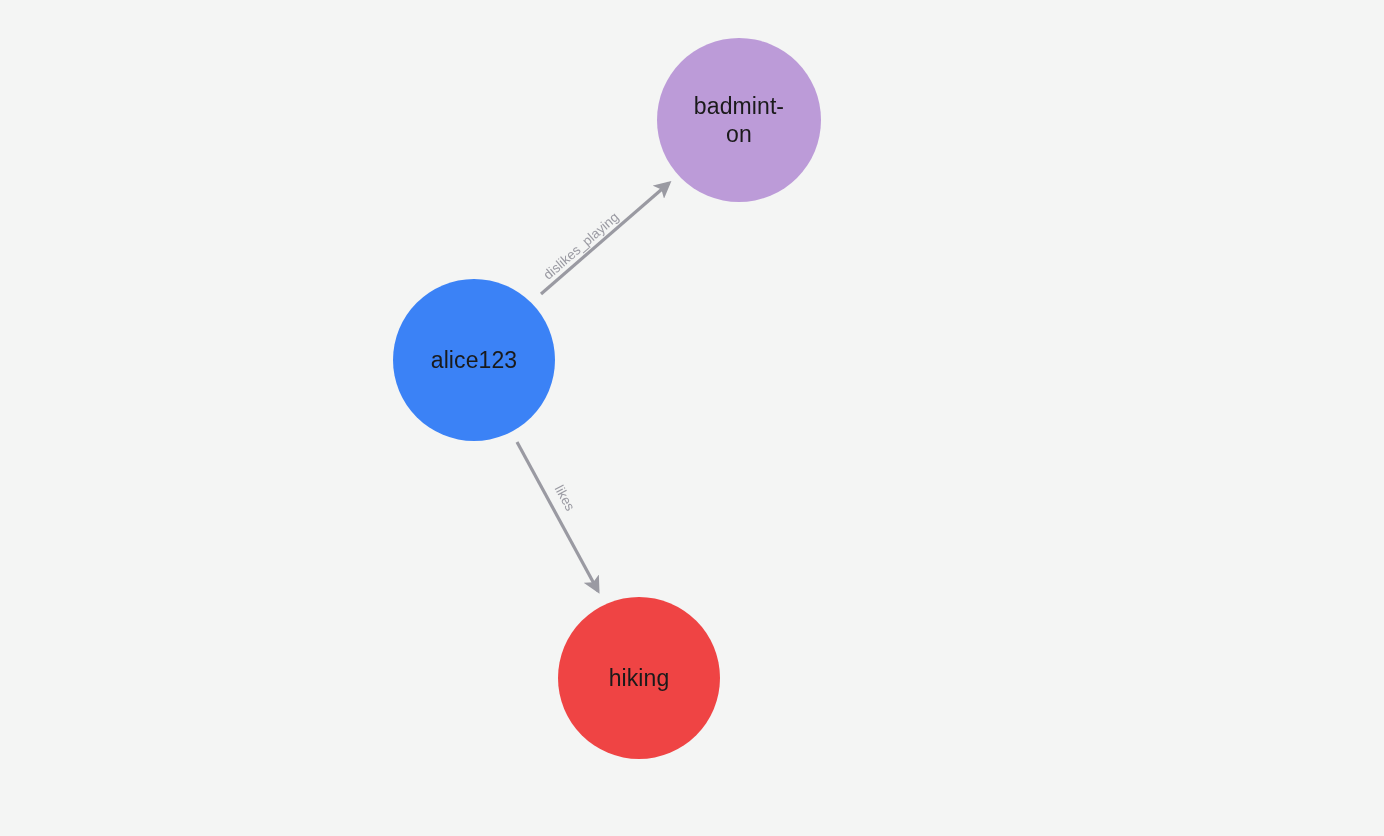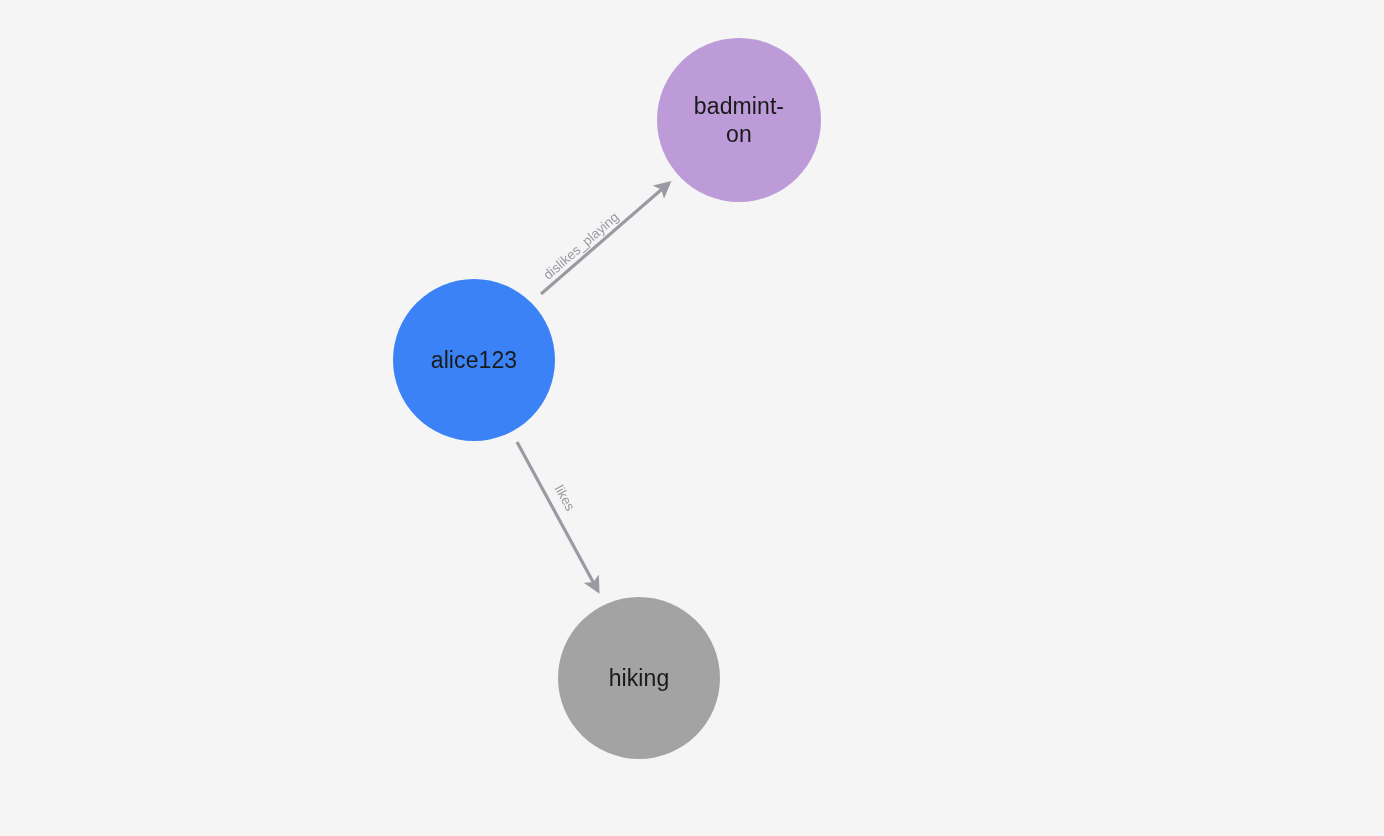--- a/index.html
+++ b/index.html
@@ -84,17 +84,17 @@
 
   <div id="node-0" class="node-circle" style="left: 657px; top: 38px; width: 164px; height: 164px; background: rgb(188, 155, 216); text-align: center;">
     <span class="node-label">badmint-
 on</span>
   </div>
 
   <div id="node-1" class="node-circle" style="left: 393px; top: 279px; width: 162px; height: 162px; background: #3b82f6;">
     <span class="node-label">alice123</span>
   </div>
 
-  <div id="node-2" class="node-circle" style="left: 558px; top: 597px; width: 162px; height: 162px; background: #a3a3a3;">
+  <div id="node-2" class="node-circle" style="left: 558px; top: 597px; width: 162px; height: 162px; background: #ef4444;">
     <span class="node-label">hiking</span>
   </div>
 
 </div>
 
 </body></html>

